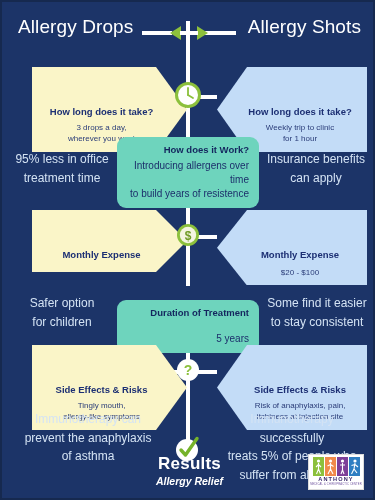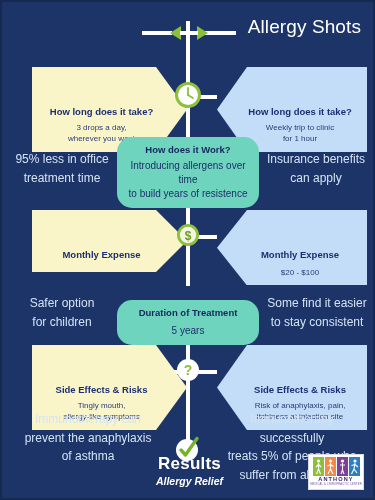--- a/index.html
+++ b/index.html
@@ -75,22 +75,22 @@
     line-height:1.25; margin-bottom:4px;margin-top:32px;
   }
   .chev-body {
     font-size:8px; color:#2a3c78; line-height:1.45;
   }
 
   
   .teal {
     position:absolute;
     background:#6ed4bd;
-    border-radius:15px;
-    text-align:center;
+    border-radius:9px;
+    text-align:right;
     padding:7px 10px;
   }
   .teal-title {
     font-size:9.5px; font-weight:bold; color:#14265e;
     line-height:1.3; margin-bottom:3px;
   }
   .teal-body {
     font-size:10px; color:#1c2f6b; line-height:1.4;
   }
 
@@ -154,20 +154,21 @@
   <div class="spine" style="top:372px;height:68px;"></div>
 
   <div class="stub" style="top:93px;left:160px;width:20px;"></div>
   <div class="stub" style="top:93px;left:195px;width:20px;"></div>
   <div class="stub" style="top:233px;left:160px;width:20px;"></div>
   <div class="stub" style="top:233px;left:195px;width:20px;"></div>
   <div class="stub" style="top:368px;left:160px;width:20px;"></div>
   <div class="stub" style="top:368px;left:195px;width:20px;"></div>
 
   <div class="header">
+    <div class="hdr-title hdr-left">Allergy Drops</div>
     <div class="hdr-title hdr-right">Allergy Shots</div>
     <div class="hdr-bar-l"></div>
     <div class="hdr-bar-r"></div>
     <div class="arrows">
       <svg width="38" height="18" viewBox="0 0 38 18">
         <polygon points="0,9 11,2 11,16" fill="#8cc03c"></polygon>
         <polygon points="38,9 27,2 27,16" fill="#8cc03c"></polygon>
         <rect x="10" y="7" width="18" height="4" fill="#ffffff"></rect>
       </svg>
     </div>
@@ -217,21 +218,21 @@
   <div class="badge" style="top:221px;left:174px;width:24px;height:24px;">
     <svg width="24" height="24" viewBox="0 0 24 24">
       <circle cx="12" cy="12" r="11" fill="#8cc03c"></circle>
       <circle cx="12" cy="12" r="8.2" fill="#f4f5e0"></circle>
       <text x="12" y="16.6" font-family="Liberation Sans, sans-serif" font-size="12" font-weight="bold" fill="#6f9a25" text-anchor="middle">$</text>
     </svg>
   </div>
 
   <div class="teal" style="top:298px;left:115px;width:142px;">
     <div class="teal-title">Duration of Treatment</div>
-    <div class="teal-body" style="margin-top:5px;">5 years</div>
+    <div class="teal-body" style="margin-top:13px;">5 years</div>
   </div>
 
   <div class="note" style="top:292px;left:12px;width:96px;white-space:pre-line;">Safer option
 for children</div>
   <div class="note" style="top:292px;left:263px;width:104px;white-space:pre-line;">Some find it easier
 to stay consistent</div>
 
   <div class="chev-y" style="top:343px;left:30px;width:155px;">
     <div class="chev-title">Side Effects &amp; Risks</div>
     <div class="chev-body" style="white-space:pre-line;">Tingly mouth,

